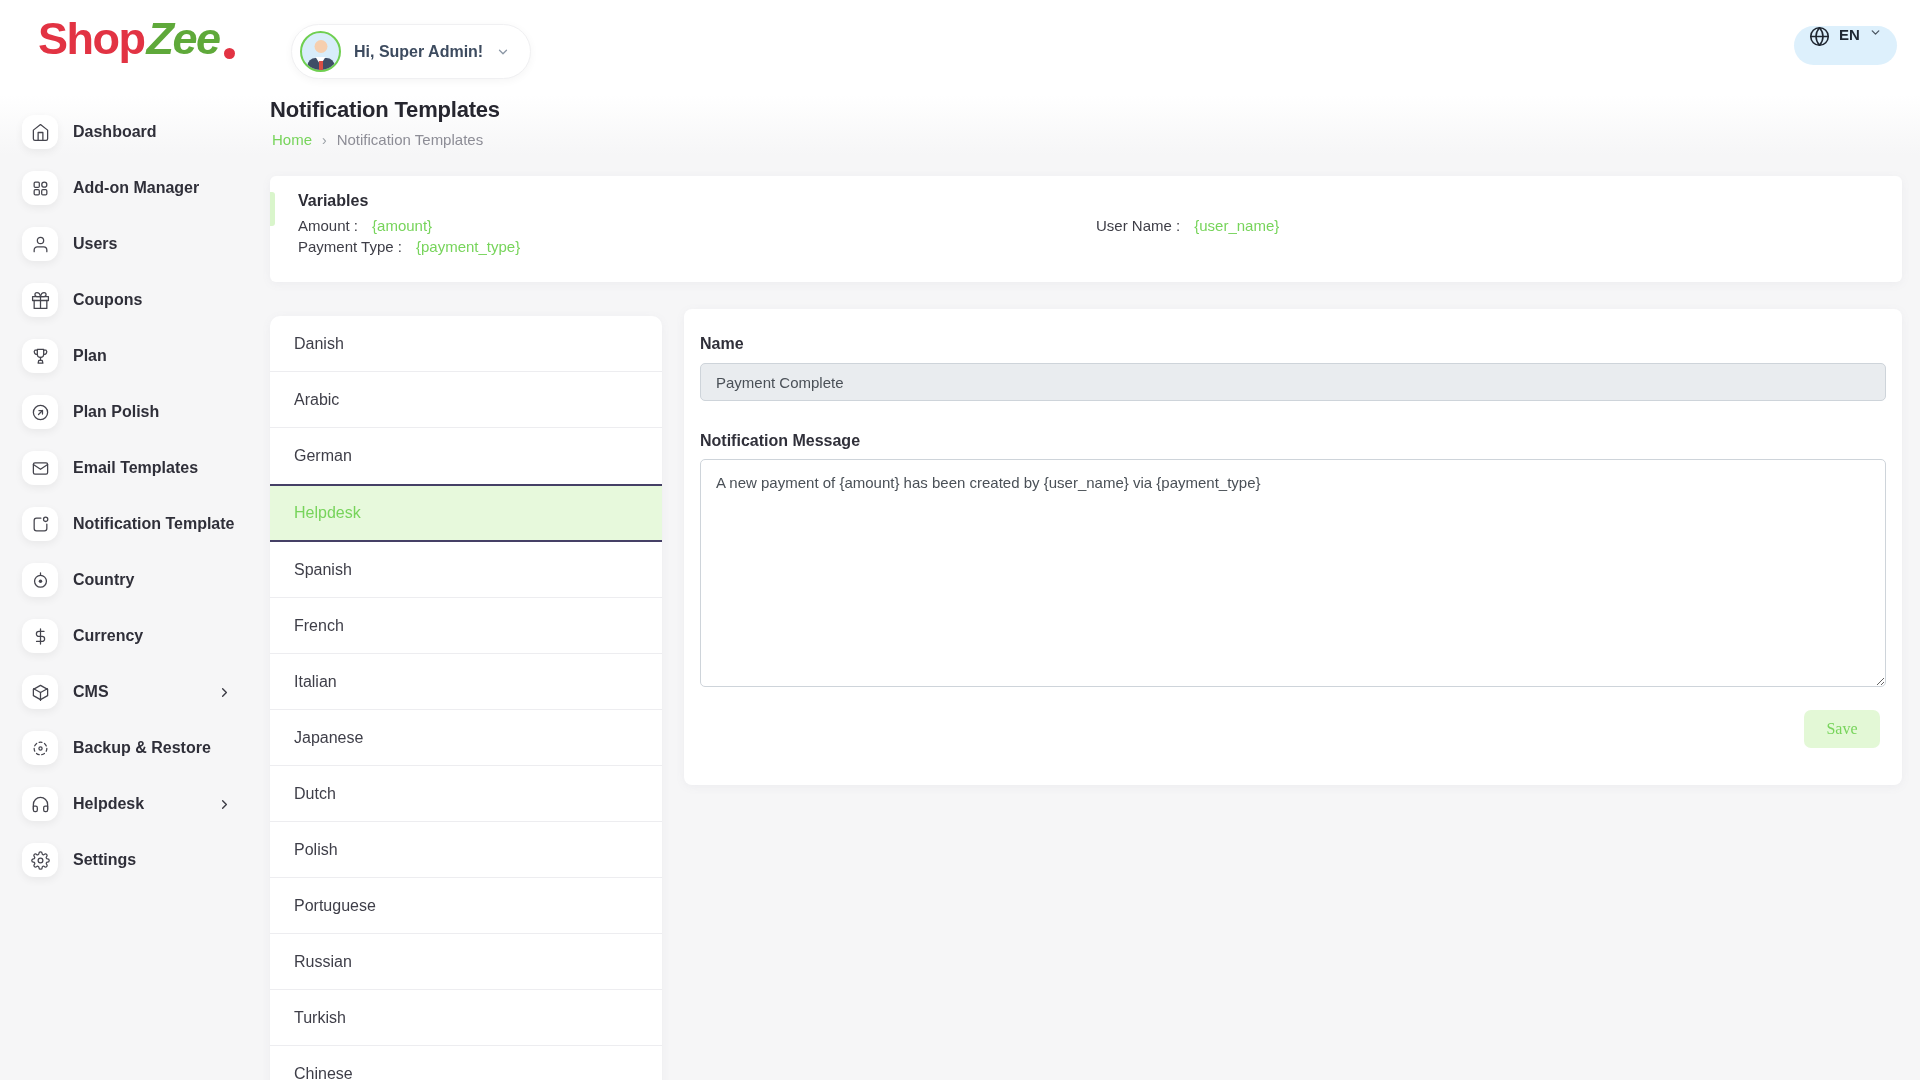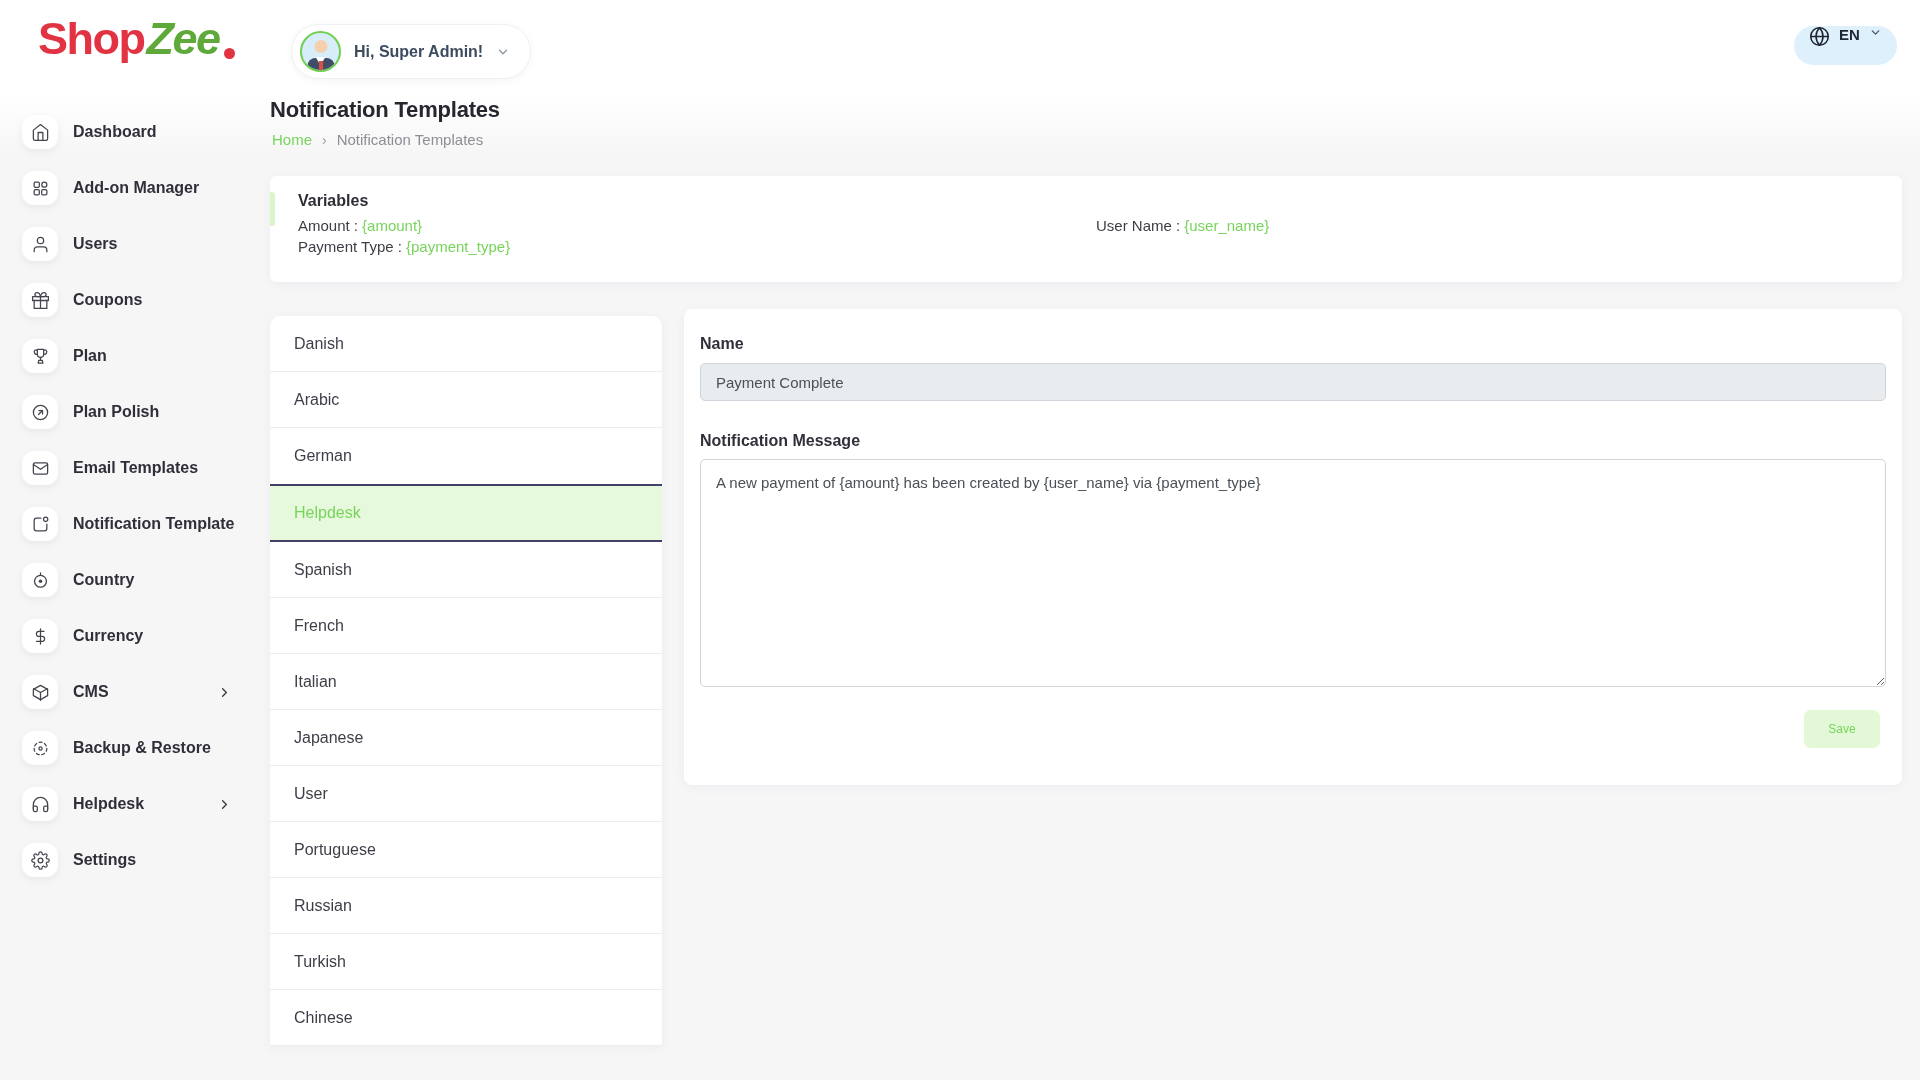--- a/index.html
+++ b/index.html
@@ -54,21 +54,21 @@
   .bc-sep{color:#9aa0a6;font-size:14px}
   .bc-cur{color:#8d8d96}
 
   
   .variables-card{position:absolute;left:270px;top:176px;width:1632px;height:106px;background:#fff;border-radius:6px;
     box-shadow:0 2px 10px rgba(120,120,140,.07);padding:14px 28px;overflow:hidden}
   .variables-accent{position:absolute;left:0;top:16px;width:5px;height:34px;background:var(--variables-accent);border-radius:0 3px 3px 0}
   .variables-title{font-size:16px;font-weight:700;color:#2d2d36;line-height:22px}
   .variables-grid{display:grid;grid-template-columns:1fr 1fr;column-gap:20px;margin-top:3px}
   .var-item{font-size:15px;color:#3e3e47;line-height:21px}
-  .var-item .green{color:var(--accent-green);margin-left:4px}
+  .var-item .green{color:var(--accent-green);margin-left:14px}
 
   
   .sidebar{position:absolute;left:0;top:104px;width:248px}
   .side-item{display:flex;align-items:center;height:56px;padding:0 16px 0 22px;gap:15px;cursor:pointer}
   .tile{width:36px;height:34px;background:#fff;border-radius:12px;box-shadow:0 3px 8px rgba(0,0,0,.06);
     display:flex;align-items:center;justify-content:center;flex:none;color:#45454e}
   .side-label{font-size:16px;font-weight:600;color:#2f2f39;white-space:nowrap}
   .side-chev{margin-left:auto;color:#3c3c45}
 
   
@@ -83,21 +83,21 @@
   
   .form-card{position:absolute;left:684px;top:309px;width:1218px;height:476px;background:#fff;border-radius:8px;
     box-shadow:0 2px 10px rgba(120,120,140,.07);padding:25px 16px}
   .form-label{font-size:16px;font-weight:700;color:#30303a;line-height:20px}
   .msg-label{margin-top:30px}
   .name-input{margin-top:9px;width:100%;height:38px;background:var(--input-bg);border:1px solid var(--input-border);
     border-radius:5px;padding:0 15px;font-size:15px;color:#4a5057;font-family:inherit}
   .msg-textarea{margin-top:8px;width:100%;height:228px;background:#fff;border:1px solid var(--input-border);
     border-radius:5px;padding:13px 15px;font-size:15px;color:#4a5057;font-family:inherit;line-height:20px;resize:vertical}
   .save-btn{position:absolute;right:22px;bottom:37px;width:76px;height:38px;background:var(--save-bg);
-    color:var(--accent-green);border:none;border-radius:7px;font-size:12px;font-family:Liberation Sans, sans-serif;cursor:pointer}
+    color:var(--accent-green);border:none;border-radius:7px;font-size:16px;font-family:Liberation Serif, serif;cursor:pointer}
 </style>
 </head>
 <body>
 
 <div class="logo">
   <span class="p1">Shop</span>
     <span class="p2">Zee</span>
     <span class="dot"></span>
 </div>
 
@@ -307,21 +307,22 @@
 
 <div class="lang-card">
   <div class="lang-row">Danish</div>
   <div class="lang-row">Arabic</div>
   <div class="lang-row">German</div>
   <div class="lang-row selected">Helpdesk</div>
   <div class="lang-row">Spanish</div>
   <div class="lang-row">French</div>
   <div class="lang-row">Italian</div>
   <div class="lang-row">Japanese</div>
-  <div class="lang-row">User</div>
+  <div class="lang-row">Dutch</div>
+  <div class="lang-row">Polish</div>
   <div class="lang-row">Portuguese</div>
   <div class="lang-row">Russian</div>
   <div class="lang-row">Turkish</div>
   <div class="lang-row">Chinese</div>
 </div>
 
 <div class="form-card">
   <div class="form-label">Name</div>
   <input class="name-input" type="text" value="Payment Complete" style="">
   <div class="form-label msg-label">Notification Message</div>

